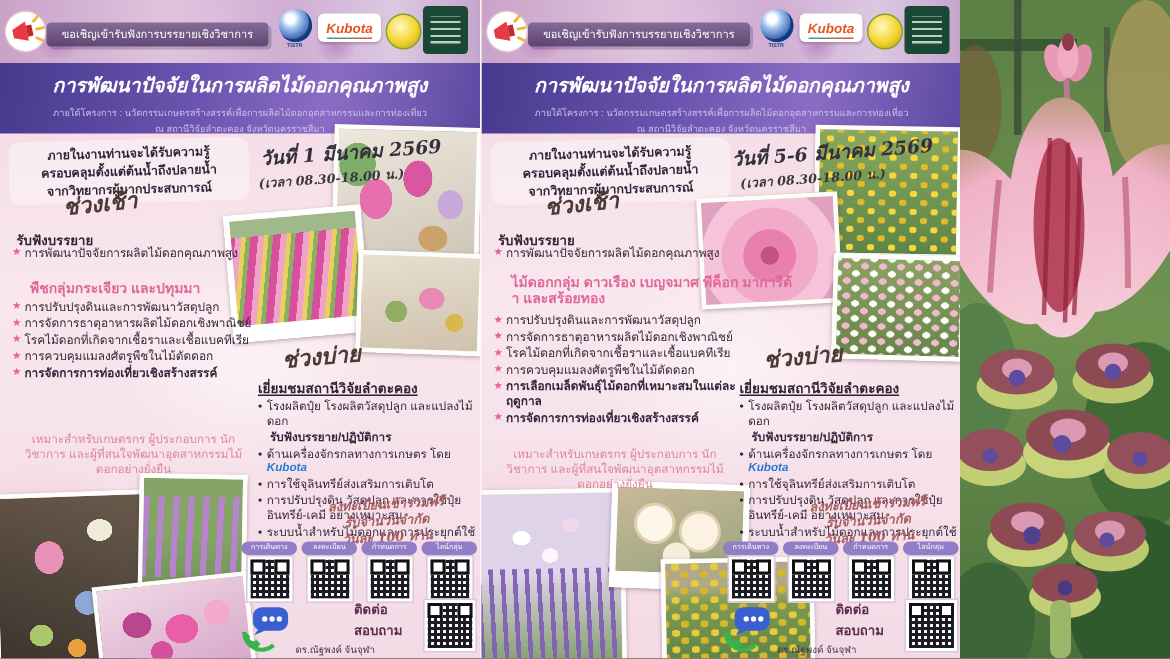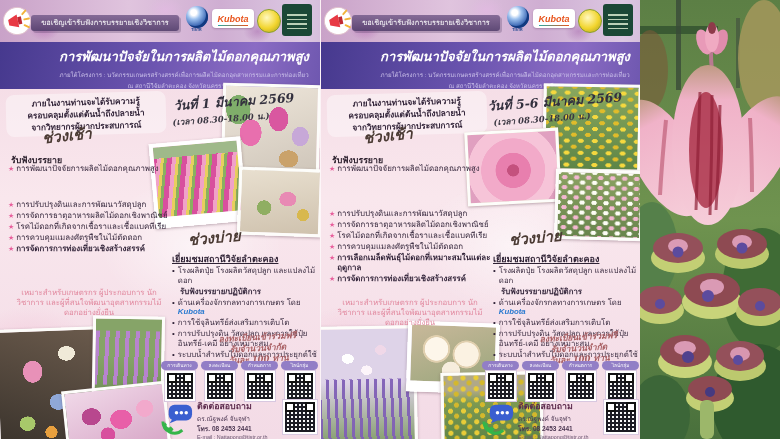--- a/index.html
+++ b/index.html
@@ -7,21 +7,21 @@
          font-family:"Liberation Sans","DejaVu Sans",sans-serif;background:#f6dde8;}
   .abs{position:absolute;}
   .script{font-family:"DejaVu Serif","Liberation Serif",serif;font-style:italic;font-weight:bold;}
 
   
   .poster{position:absolute;top:0;width:320px;height:439px;overflow:hidden;
     background:
       radial-gradient(130px 95px at 52% 56%, rgba(255,255,255,.55), transparent 70%),
       radial-gradient(90px 65px at 88% 32%, rgba(244,182,206,.45), transparent 72%),
       radial-gradient(95px 75px at 8% 82%, rgba(238,168,198,.4), transparent 72%),
-      linear-gradient(180deg,#f2d7e2,#f9e7ed 45%,#f3dbe6); padding-left: 48px;}
+      linear-gradient(180deg,#f2d7e2,#f9e7ed 45%,#f3dbe6);}
   #posterA{left:0;}
   #posterB{left:320px;border-left:1px solid rgba(255,255,255,.65);}
 
   
   .topstrip{position:absolute;top:0;left:0;right:0;height:42px;
     background:
       radial-gradient(22px 16px at 12% 70%, rgba(186,120,186,.7), transparent 70%),
       radial-gradient(26px 18px at 45% 25%, rgba(226,186,226,.8), transparent 70%),
       radial-gradient(20px 16px at 70% 75%, rgba(170,110,175,.55), transparent 70%),
       linear-gradient(90deg,#c9a2c8,#e0c4de 35%,#cfaed2 60%,#dcc8e2 82%,#c4a6cc);}
@@ -151,21 +151,21 @@
   .qrcell{width:37px;display:flex;flex-direction:column;align-items:center;gap:1px;}
   .qrpill{width:100%;height:9px;border-radius:5px;background:#927ec6;color:#fff;font-size:4.8px;
     line-height:9px;text-align:center;overflow:hidden;}
   .qr{position:relative;width:26px;height:26px;border:2px solid #fff;outline:1px solid #d8c8e0;background:
     repeating-linear-gradient(0deg,#1c1c24 0 2px,transparent 2px 4px),
     repeating-linear-gradient(90deg,#1c1c24 0 2px,#f8f8f8 2px 4px);}
   .qr::before,.qr::after{content:"";position:absolute;width:6px;height:6px;border:2px solid #111;background:#fff;top:0;}
   .qr::before{left:0;} .qr::after{right:0;}
   .cicon{left:159px;top:400px;width:35px;height:35px;}
   .ctext{left:197px;top:399px;width:86px;}
-  .chead{font-size:8.8px;font-weight:bold;color:#5c2b4d;}
+  .chead{font-size:8.8px;font-weight:bold;color:#5c2b4d;margin-left:39px;}
   .cname{font-size:6.5px;color:#4a3550;margin-top:1px;}
   .cphone{font-size:6.5px;font-weight:bold;color:#4a3550;}
   .cemail{font-size:5.4px;color:#6a5570;}
   .cqr{left:283px;top:400px;}
   .cqr .qr{width:30px;height:30px;}
 
   
   #strip{position:absolute;left:640px;top:0;width:140px;height:439px;}
 </style>
 </head>
@@ -211,20 +211,21 @@
     </div>
     <div class="date script abs">วันที่ 1 มีนาคม 2569</div>
     <div class="time script abs">(เวลา 08.30-18.00 น.)</div>
 
     <div class="morning-label script abs">ช่วงเช้า</div>
     <div class="mheader abs">รับฟังบรรยาย</div>
     <div class="sitem mi0 abs">
       <span class="star">★</span>
       <span>การพัฒนาปัจจัยการผลิตไม้ดอกคุณภาพสูง</span>
     </div>
+    <div class="group-header abs">พืชกลุ่มกระเจียว และปทุมมา</div>
     <div class="mlist abs">
       <div class="sitem">
           <span class="star">★</span>
           <span>การปรับปรุงดินและการพัฒนาวัสดุปลูก</span>
         </div>
       <div class="sitem">
           <span class="star">★</span>
           <span>การจัดการธาตุอาหารผลิตไม้ดอกเชิงพาณิชย์</span>
         </div>
       <div class="sitem">
@@ -353,20 +354,21 @@
     </div>
     <div class="date script abs">วันที่ 5-6 มีนาคม 2569</div>
     <div class="time script abs">(เวลา 08.30-18.00 น.)</div>
 
     <div class="morning-label script abs">ช่วงเช้า</div>
     <div class="mheader abs">รับฟังบรรยาย</div>
     <div class="sitem mi0 abs">
       <span class="star">★</span>
       <span>การพัฒนาปัจจัยการผลิตไม้ดอกคุณภาพสูง</span>
     </div>
+    <div class="group-header abs">ไม้ดอกกลุ่ม ดาวเรือง เบญจมาศ พีค็อก มาการีต้า และสร้อยทอง</div>
     <div class="mlist abs">
       <div class="sitem">
           <span class="star">★</span>
           <span>การปรับปรุงดินและการพัฒนาวัสดุปลูก</span>
         </div>
       <div class="sitem">
           <span class="star">★</span>
           <span>การจัดการธาตุอาหารผลิตไม้ดอกเชิงพาณิชย์</span>
         </div>
       <div class="sitem">

